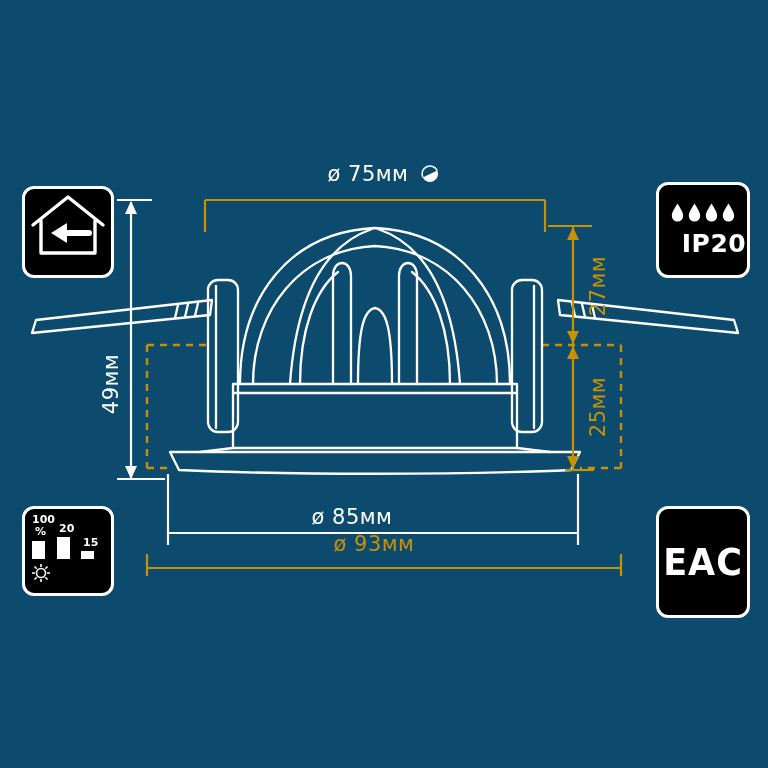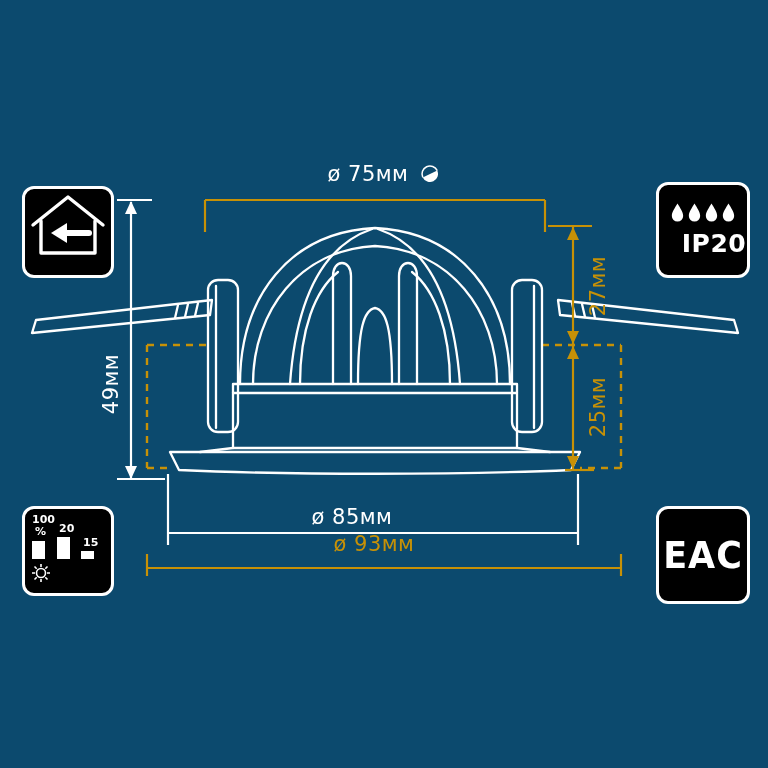--- a/index.html
+++ b/index.html
@@ -9,21 +9,21 @@
   .dim-label{position:absolute;transform:translate(-50%,-50%);color:#fff;font-size:21px;
              letter-spacing:.5px;white-space:nowrap;}
   .dim-label.rot{transform:translate(-50%,-50%) rotate(-90deg);}
   .gold{color:#C79106;}
   .badge{position:absolute;border:3px solid #fff;border-radius:12px;box-sizing:border-box;background:#000;}
   #badge-indoor{left:22px;top:186px;width:92px;height:92px;}
   #badge-ip{left:656px;top:182px;width:94px;height:96px;display:flex;flex-direction:column;
             align-items:center;justify-content:center;gap:3px;}
   .ip-text{color:#fff;font-weight:bold;font-size:25px;letter-spacing:.5px;margin-left:22px;}
   #badge-dim{left:22px;top:506px;width:92px;height:90px;}
-  #badge-eac{left:656px;top:506px;width:94px;height:98px;display:flex;align-items:center;justify-content:center;}
+  #badge-eac{left:656px;top:506px;width:94px;height:112px;display:flex;align-items:center;justify-content:center;}
   .eac-text{color:#fff;font-weight:bold;font-size:35px;letter-spacing:1px;transform:scaleY(1.08);}
   .dm{position:absolute;color:#fff;font-size:11px;font-weight:bold;line-height:1;}
   .abs{position:absolute;}
 </style>
 </head>
 <body>
 
 <div id="stage">
 
   <svg id="diagram-svg" width="768" height="768" viewBox="0 0 768 768">

